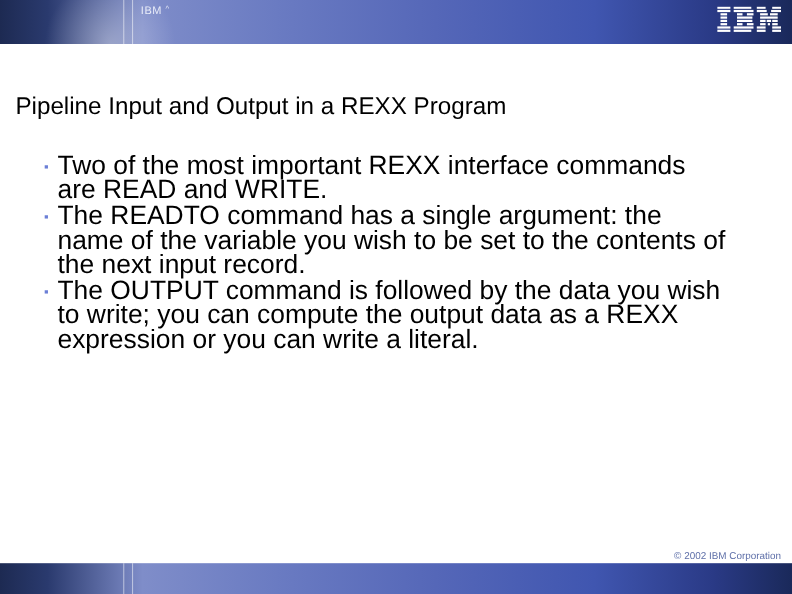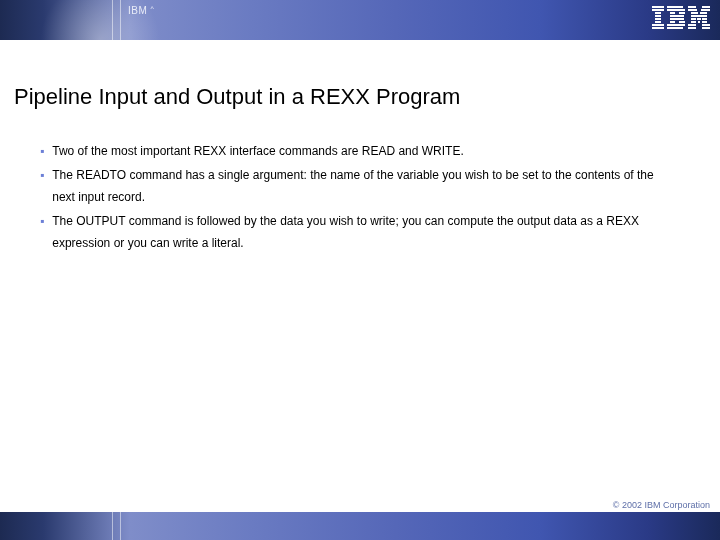--- a/index.html
+++ b/index.html
@@ -82,21 +82,21 @@
   }
   .bullet-mark {
     color: #6b7fd6;
     font-size: 12px;
     line-height: 22px;
     margin-right: 8px;
     flex: 0 0 auto;
   }
   .bullet-text {
     color: #000000;
-    font-size: 12px;
+    font-size: 24px;
     line-height: 22px;
     flex: 1 1 auto;
   }
   
   .bottombar {
     position: absolute;
     left: 0; bottom: 0;
     width: 100%;
     height: 28px;
     background: linear-gradient(90deg,

